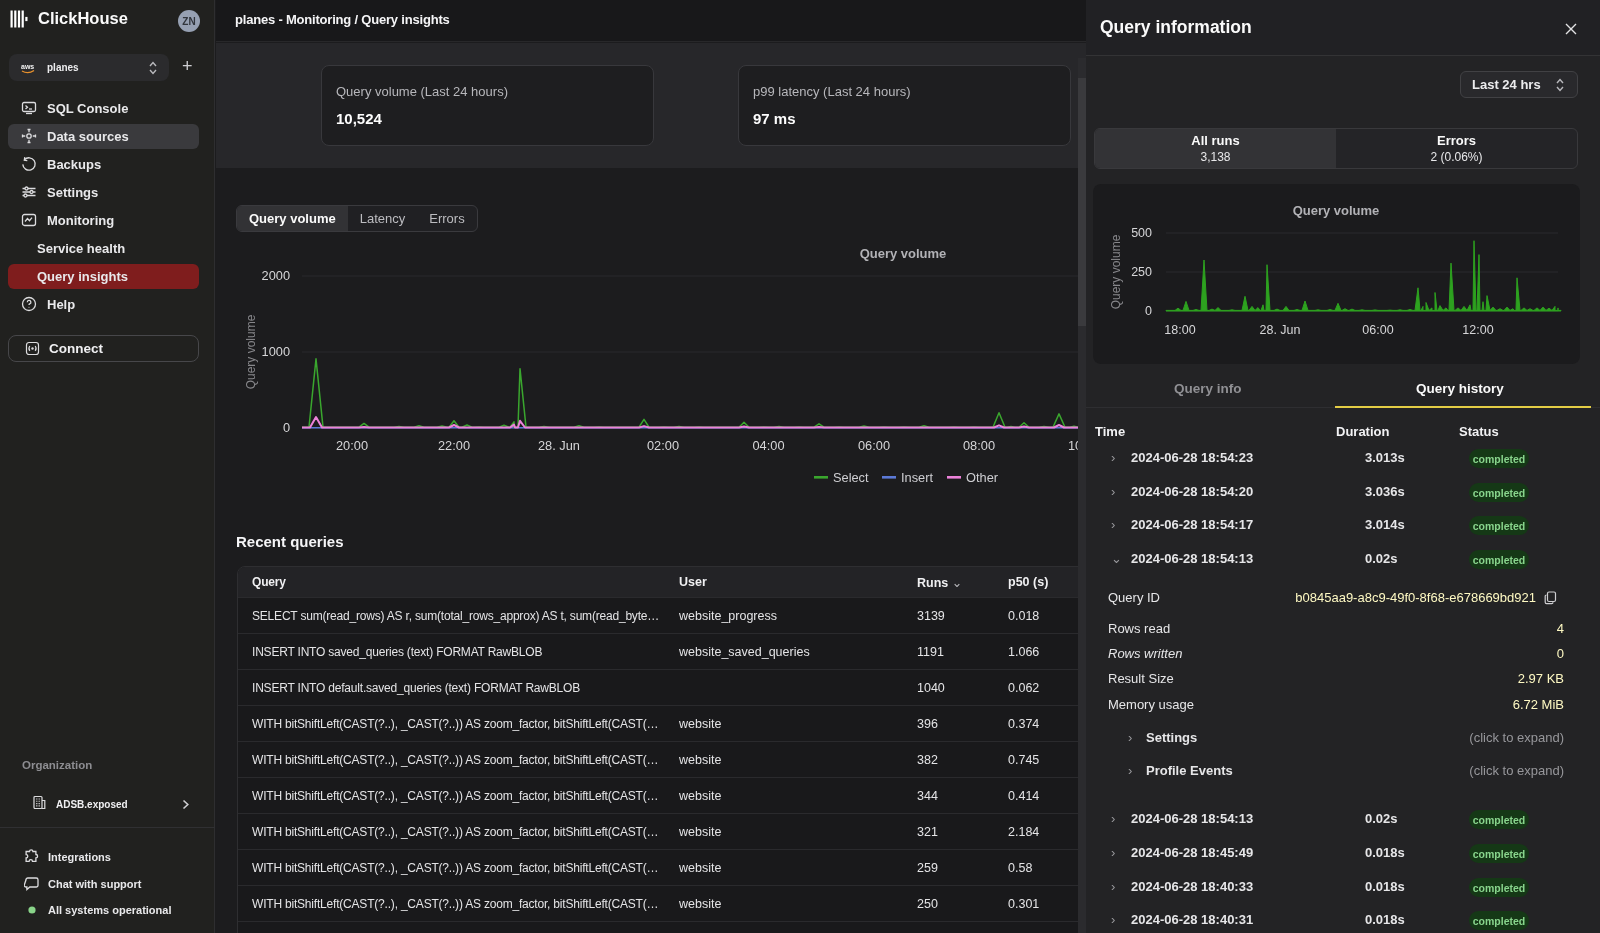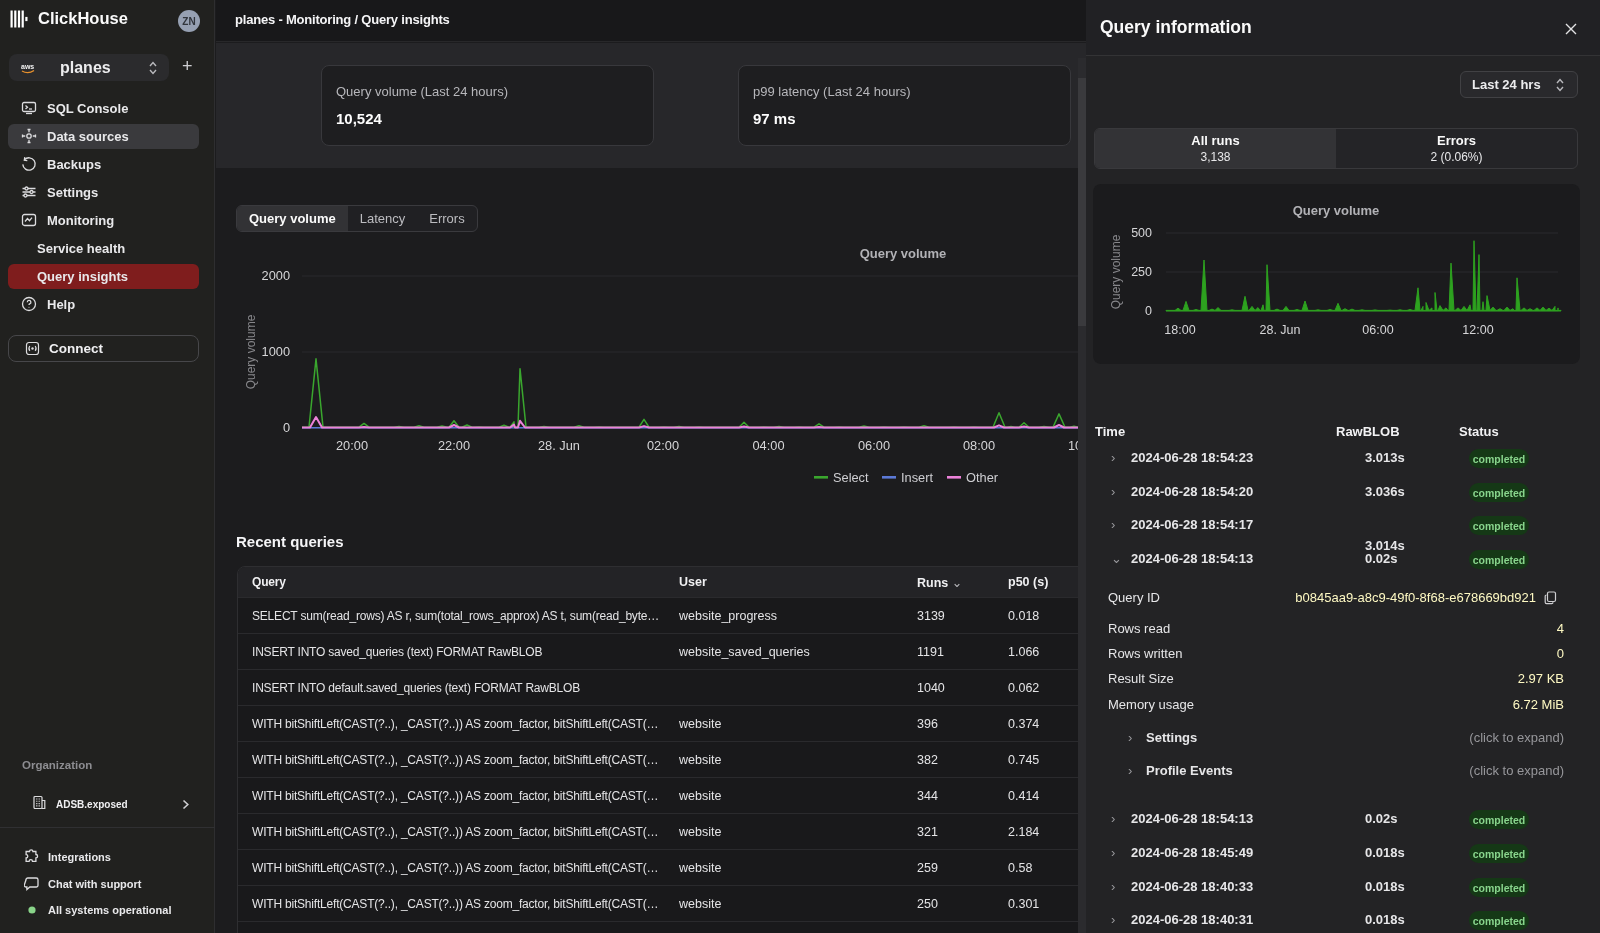--- a/index.html
+++ b/index.html
@@ -10,21 +10,21 @@
   
   #sidebar { position:absolute; left:0; top:0; width:215px; height:933px;
     background:#21211f; border-right:1px solid #2e2e30; }
   .sb-head { position:absolute; left:10px; top:9px; display:flex; align-items:center; }
   .ch-name { color:#fafafa; font-size:16.5px; font-weight:700; margin-left:10px; letter-spacing:0; }
   .avatar { position:absolute; left:178px; top:10px; width:22px; height:22px; border-radius:50%;
     background:#96a0b2; color:#31353c; font-size:10px; font-weight:700;
     display:flex; align-items:center; justify-content:center; }
   .svc-select { position:absolute; left:9px; top:54px; width:160px; height:27px; background:#2b2b2d;
     border-radius:8px; display:flex; align-items:center; }
-  .svc-select .txt { color:#ececee; font-size:16px; font-weight:600; margin-left:24px; }
+  .svc-select .txt { color:#ececee; font-size:10px; font-weight:600; margin-left:11px; }
   .plus { position:absolute; left:182px; top:56px; color:#cfcfd2; font-size:18px; font-weight:400; }
   .nav { position:absolute; left:8px; top:94px; width:191px; display:flex; flex-direction:column; }
   .nav-item { height:25px; margin:1.5px 0; display:flex; align-items:center; border-radius:6px; color:#e9e9eb;
     font-size:13px; font-weight:600; padding-left:13px; }
   .nav-item .ic { width:16px; height:16px; margin-right:10px; display:flex; align-items:center; justify-content:center;}
   .nav-item.active { background:#3a3a3d; }
   .nav-sub { padding-left:29px !important; }
   .connect-btn { position:absolute; left:8px; top:335px; width:191px; height:27px; border:1px solid #47474a;
     border-radius:8px; display:flex; align-items:center; color:#f0f0f2; font-size:13.5px; font-weight:700; padding-left:15px;}
   .connect-btn .ic { width:16px; height:16px; margin-right:9px; display:flex; align-items:center; justify-content:center;}
@@ -367,44 +367,49 @@
   <text x="59" y="92" fill="#d6d6d8" font-size="12.5" text-anchor="end">250</text>
   <text x="59" y="131" fill="#d6d6d8" font-size="12.5" text-anchor="end">0</text>
   <text x="27" y="88" fill="#87878b" font-size="12" text-anchor="middle" transform="rotate(-90 27 88)">Query volume</text>
   <path d="M73.0,126.4L82.0,126.4L85.0,124.2L88.0,126.4L90.0,126.4L93.0,117.4L96.0,126.4L100.0,126.4L103.0,125.5L106.0,126.4L108.0,126.4L111.0,76.0L114.0,126.4L116.0,126.4L119.0,125.1L122.0,126.4L122.0,126.4L125.0,123.6L128.0,126.4L136.0,126.4L139.0,125.8L142.0,126.4L149.0,126.4L152.0,112.3L155.0,126.4L156.0,126.4L159.0,122.4L162.0,126.4L162.0,126.4L165.0,123.6L167.0,126.4L168.0,126.4L170.0,120.8L171.0,126.4L173.0,126.4L174.0,80.7L177.0,126.4L181.0,126.4L184.0,125.1L187.0,126.4L190.0,126.4L193.0,122.4L196.0,126.4L201.0,126.4L204.0,125.5L207.0,126.4L209.0,126.4L212.0,117.0L215.0,126.4L222.0,126.4L225.0,125.8L228.0,126.4L234.0,126.4L237.0,125.5L240.0,126.4L242.0,126.4L245.0,119.3L248.0,126.4L249.0,126.4L252.0,124.7L255.0,126.4L256.0,126.4L259.0,125.1L262.0,126.4L266.0,126.4L269.0,125.8L272.0,126.4L279.0,126.4L282.0,125.9L285.0,126.4L294.0,126.4L297.0,126.1L300.0,126.4L304.0,126.4L307.0,125.8L310.0,126.4L314.0,126.4L317.0,125.5L320.0,126.4L322.0,126.4L325.0,103.8L327.0,126.4L328.0,126.4L330.0,122.4L330.0,126.4L333.0,126.4L333.0,118.5L336.0,126.4L336.0,126.4L339.0,123.9L339.0,126.4L342.0,126.4L342.0,108.5L344.0,126.4L345.0,126.4L347.0,121.6L350.0,126.4L350.0,126.4L353.0,123.9L355.0,126.4L356.0,126.4L358.0,79.1L361.0,126.4L362.0,126.4L365.0,123.9L368.0,126.4L368.0,126.4L371.0,122.4L374.0,126.4L374.0,126.4L377.0,120.8L378.0,126.4L380.0,126.4L381.0,56.7L383.0,126.4L384.0,126.4L386.0,70.6L387.0,126.4L389.0,126.4L390.0,117.7L391.0,126.4L393.0,126.4L394.0,111.6L397.0,126.4L397.0,126.4L400.0,123.1L403.0,126.4L404.0,126.4L407.0,124.7L410.0,126.4L411.0,126.4L414.0,123.1L417.0,126.4L417.0,126.4L420.0,124.7L421.0,126.4L423.0,126.4L424.0,93.8L427.0,126.4L428.0,126.4L431.0,123.9L434.0,126.4L434.0,126.4L437.0,124.7L440.0,126.4L441.0,126.4L444.0,123.9L447.0,126.4L447.0,126.4L450.0,123.1L453.0,126.4L453.0,126.4L456.0,124.2L459.0,126.4L459.0,126.4L462.0,122.4L462.0,126.4L465.0,126.4L465.0,123.9L465.0,126.4L468.0,126.4L468.0,127.0L73.0,127.0Z" fill="#2da21f" stroke="#2da21f" stroke-width="1"></path>
   <text x="87" y="150" fill="#d6d6d8" font-size="12.5" text-anchor="middle">18:00</text>
   <text x="187" y="150" fill="#d6d6d8" font-size="12.5" text-anchor="middle">28. Jun</text>
   <text x="285" y="150" fill="#d6d6d8" font-size="12.5" text-anchor="middle">06:00</text>
   <text x="385" y="150" fill="#d6d6d8" font-size="12.5" text-anchor="middle">12:00</text>
 </svg>
     </div>
+    <div class="htabs">
+      <span class="htab" style="left:88px; color:#909094; font-weight:600;">Query info</span>
+      <span class="htab" style="left:330px; color:#fafafa; font-weight:700;">Query history</span>
+      <div class="hist-underline"></div>
+    </div>
     <div class="ph-head" style="left:9px;">Time</div>
-    <div class="ph-head" style="left:250px;">RawBLOB</div>
+    <div class="ph-head" style="left:250px;">Duration</div>
     <div class="ph-head" style="left:373px;">Status</div>
     <div class="prow" style="left:25px; top:450px;"><span class="chev">›</span></div>
     <div class="prow" style="left:45px; top:450px; font-weight:600;">2024-06-28 18:54:23</div>
     <div class="prow" style="left:279px; top:450px; font-weight:600;">3.013s</div>
     <div class="pill" style="top:450px;">completed</div>
     <div class="prow" style="left:25px; top:484px;"><span class="chev">›</span></div>
     <div class="prow" style="left:45px; top:484px; font-weight:600;">2024-06-28 18:54:20</div>
     <div class="prow" style="left:279px; top:484px; font-weight:600;">3.036s</div>
     <div class="pill" style="top:484px;">completed</div>
     <div class="prow" style="left:25px; top:517px;"><span class="chev">›</span></div>
     <div class="prow" style="left:45px; top:517px; font-weight:600;">2024-06-28 18:54:17</div>
-    <div class="prow" style="left:279px; top:538px; font-weight:600;">3.014s</div>
+    <div class="prow" style="left:279px; top:517px; font-weight:600;">3.014s</div>
     <div class="pill" style="top:517px;">completed</div>
     <div class="prow" style="left:25px; top:551px;"><span class="chev">⌄</span></div>
     <div class="prow" style="left:45px; top:551px; font-weight:600;">2024-06-28 18:54:13</div>
     <div class="prow" style="left:279px; top:551px; font-weight:600;">0.02s</div>
     <div class="pill" style="top:551px;">completed</div>
     <div class="kv-l" style="top:590px;">Query ID</div>
     <div class="kv-r" style="top:590px; right:64px;">b0845aa9-a8c9-49f0-8f68-e678669bd921</div>
     <div class="kv-l" style="top:621px;">Rows read</div>
     <div class="kv-r" style="top:621px; right:36px;">4</div>
-    <div class="kv-l" style="top:646px;">Rows written</div>
+    <div class="kv-l" style="top:646px;font-style:italic;">Rows written</div>
     <div class="kv-r" style="top:646px; right:36px;">0</div>
     <div class="kv-l" style="top:671px;">Result Size</div>
     <div class="kv-r" style="top:671px; right:36px;">2.97 KB</div>
     <div class="kv-l" style="top:697px;">Memory usage</div>
     <div class="kv-r" style="top:697px; right:36px;">6.72 MiB</div>
     <svg width="13" height="14" viewBox="0 0 13 14" style="position:absolute; left:458px; top:591px;">
       <rect x="3.5" y="1" width="8" height="9.5" rx="1.5" fill="none" stroke="#cfcfd2" stroke-width="1.2"></rect>
       <path d="M2.5 4 a1.3 1.3 0 0 0 -1.3 1.3 v6 a1.3 1.3 0 0 0 1.3 1.3 h5.2 a1.3 1.3 0 0 0 1.3-1.3" fill="none" stroke="#cfcfd2" stroke-width="1.2"></path>
     </svg>
     <div class="prow" style="left:42px; top:730px;"><span class="chev">›</span></div>

